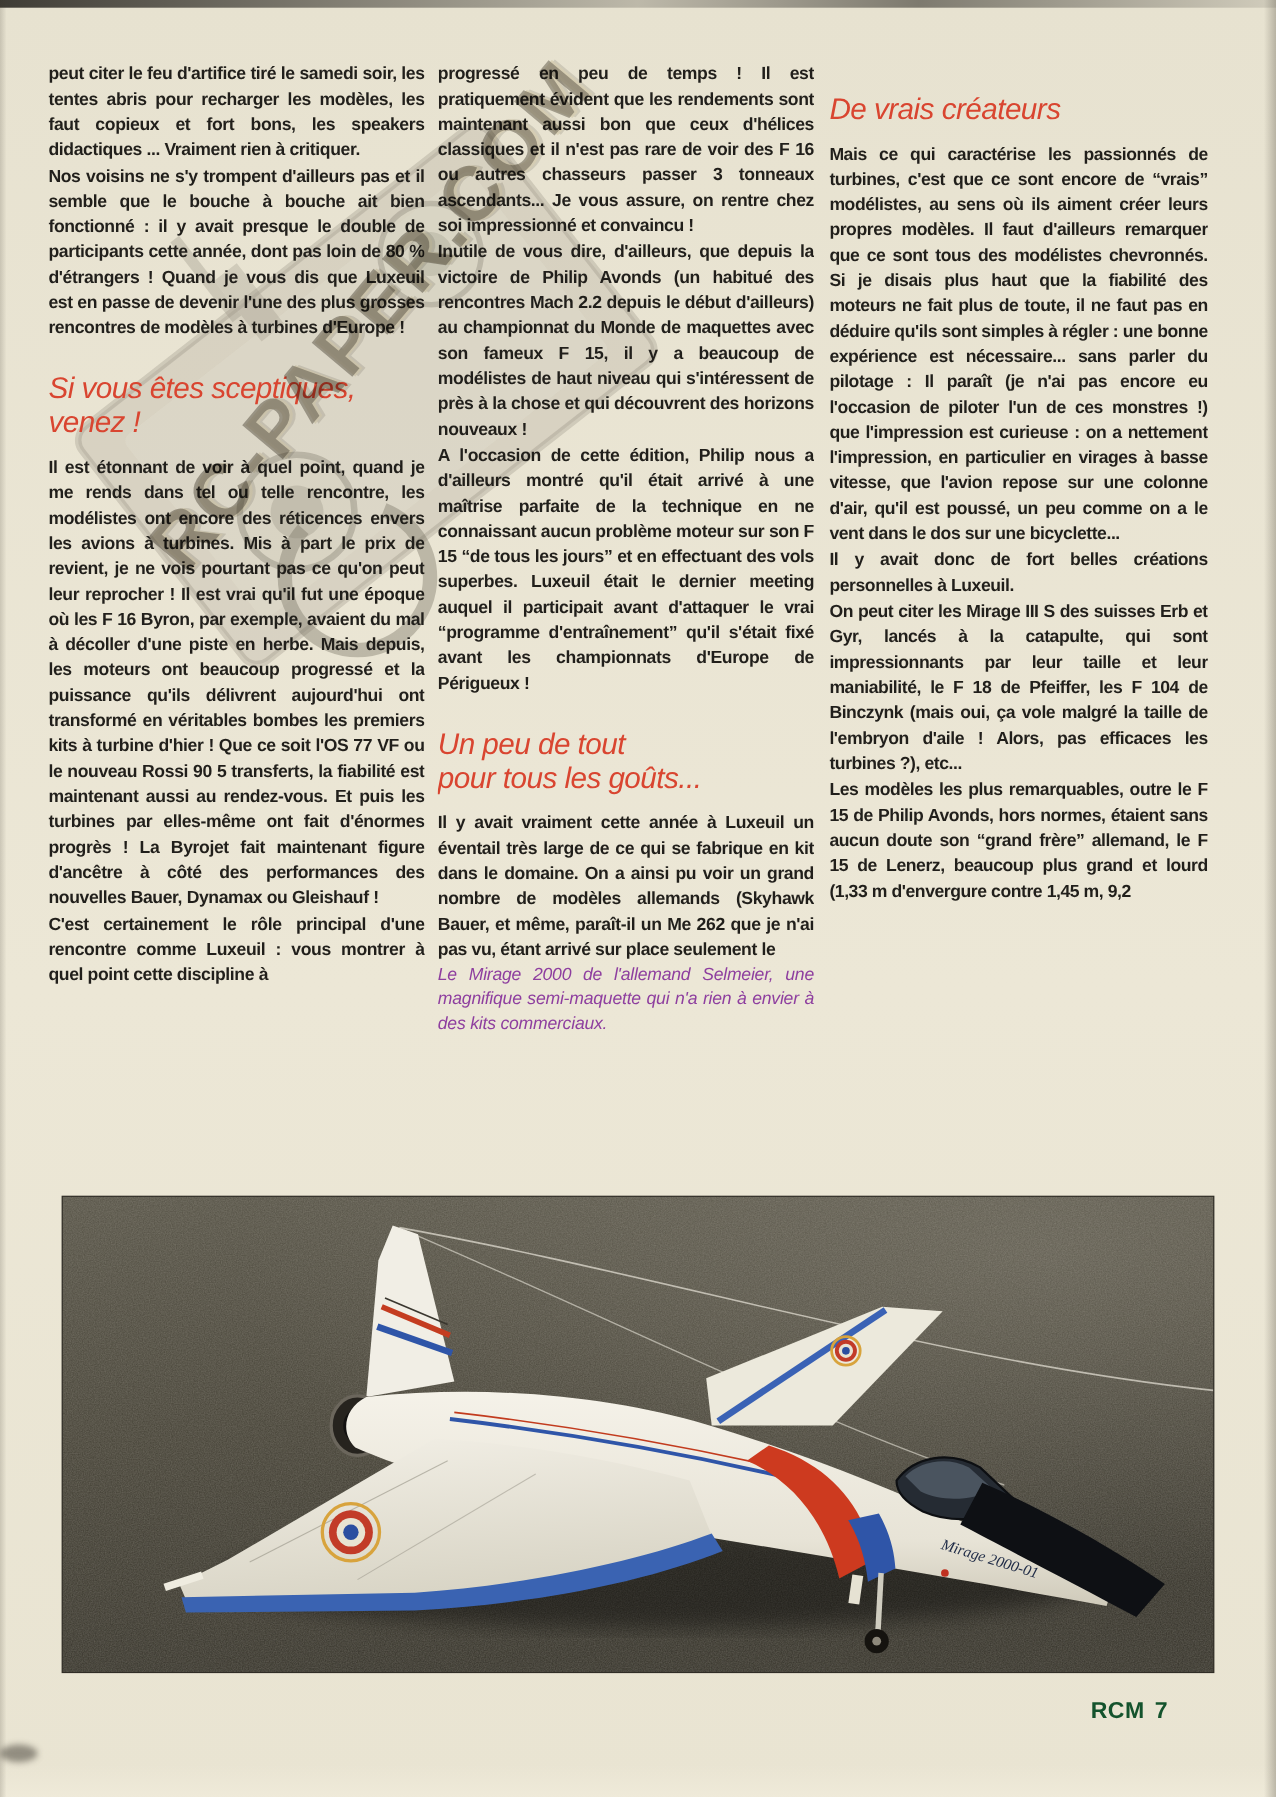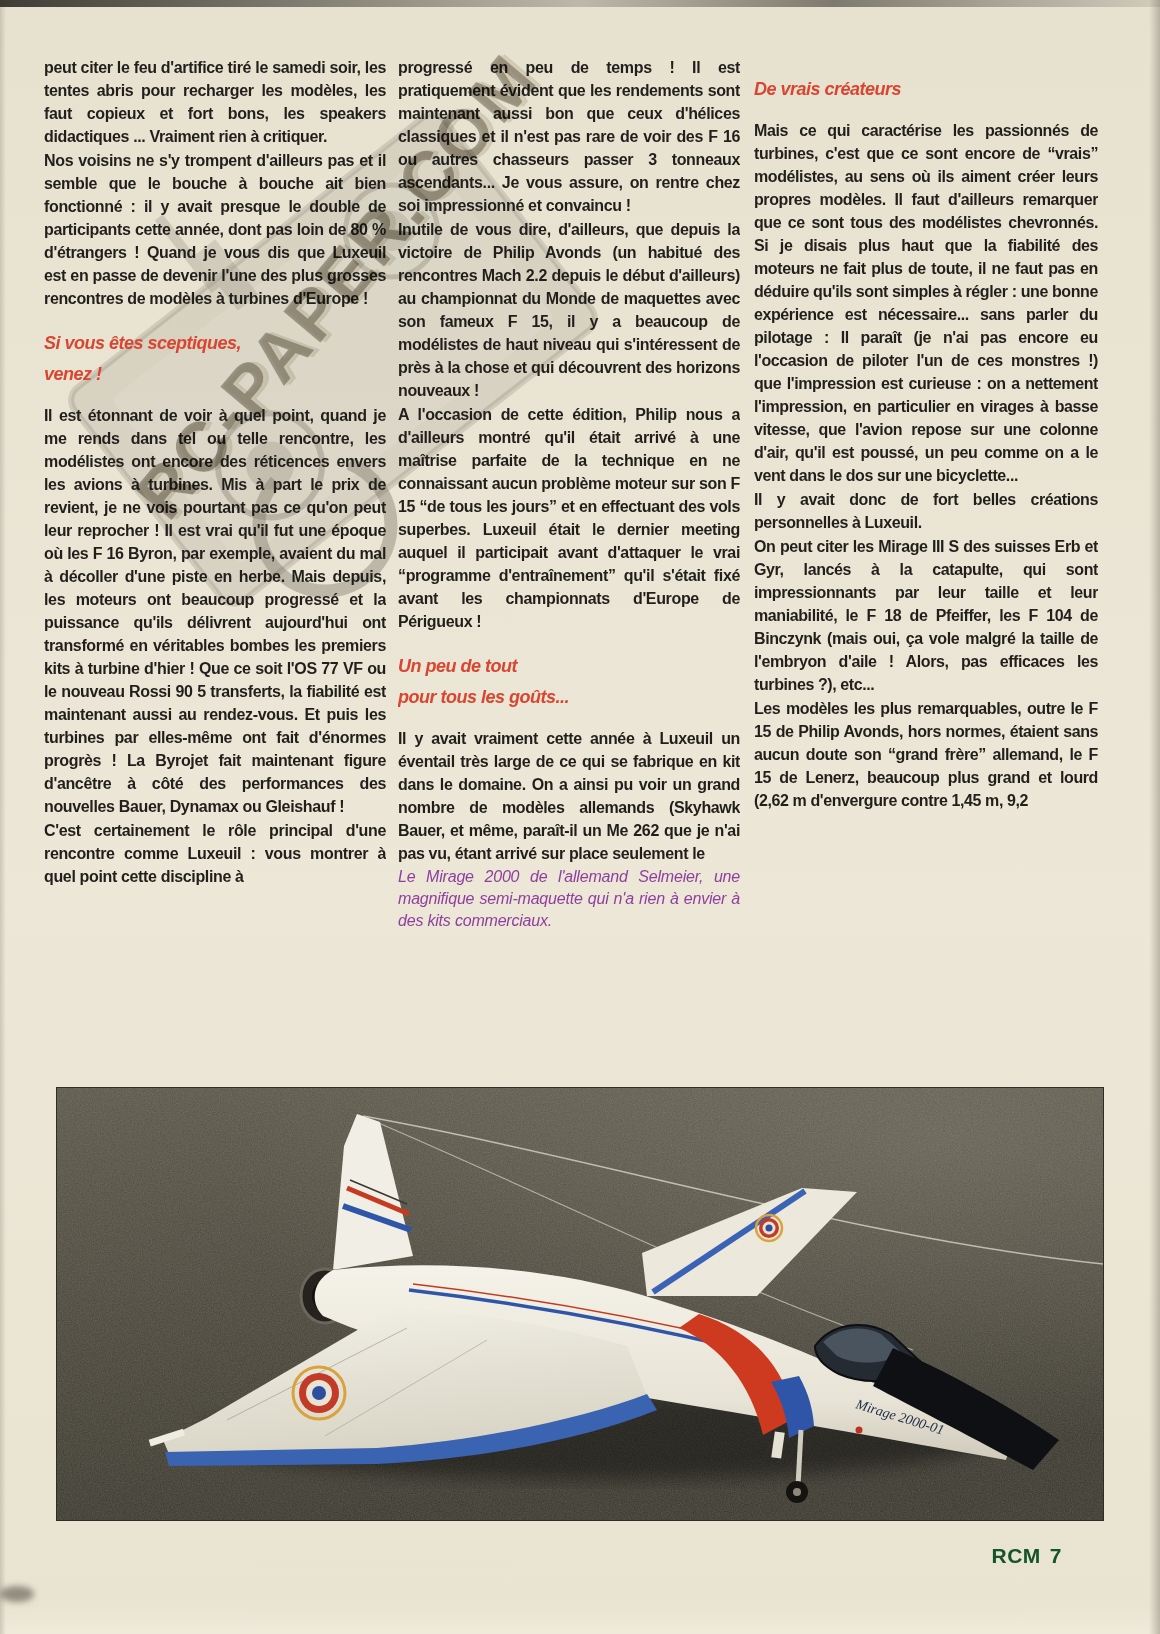--- a/index.html
+++ b/index.html
@@ -13,22 +13,22 @@
     font-size:16px;font-weight:700;line-height:23px;
     letter-spacing:-0.35px;color:#211f1b;text-align:justify;
     hyphens:auto;-webkit-hyphens:auto;
     height:1034px;overflow:hidden;z-index:2;
   }
   .col p{margin:0 0 1px 0;}
   .col-1{left:44px;width:342px;}
   .col-2{left:398px;width:342px;}
   .col-3{left:754px;width:344px;letter-spacing:-0.4px;}
   h2.sec{
-    font-size:18px;line-height:31px;font-style:italic;font-weight:700;
-    color:#d94530;margin:18px 0 14px 0;white-space:pre-line;letter-spacing:-0.5px;
+    font-size:27px;line-height:31px;font-style:italic;font-weight:400;
+    color:#d94530;margin:28px 0 14px 0;white-space:pre-line;letter-spacing:-0.5px;
   }
   .caption{
     margin-top:14px;
     font-size:16px;line-height:22px;font-style:italic;font-weight:400;
     color:#8e3f9f;text-align:justify;letter-spacing:-0.2px;
   }
   .photo{
     position:absolute;left:57px;top:1088px;width:1046px;height:432px;
     z-index:5;box-shadow:0 0 0 1px #302d26;
   }
@@ -92,21 +92,21 @@
 pour tous les goûts...</h2>
   <p>Il y avait vraiment cette année à Luxeuil un éventail très large de ce qui se fabrique en kit dans le domaine. On a ainsi pu voir un grand nombre de modèles allemands (Skyhawk Bauer, et même, paraît-il un Me 262 que je n'ai pas vu, étant arrivé sur place seulement le</p>
   <p class="caption">Le Mirage 2000 de l'allemand Selmeier, une magnifique semi-maquette qui n'a rien à envier à des kits commerciaux.</p>
 </div>
 
 <div class="col col-3">
   <h2 class="sec">De vrais créateurs</h2>
   <p>Mais ce qui caractérise les passionnés de turbines, c'est que ce sont encore de “vrais” modélistes, au sens où ils aiment créer leurs propres modèles. Il faut d'ailleurs remarquer que ce sont tous des modélistes chevronnés. Si je disais plus haut que la fiabilité des moteurs ne fait plus de toute, il ne faut pas en déduire qu'ils sont simples à régler : une bonne expérience est nécessaire... sans parler du pilotage : Il paraît (je n'ai pas encore eu l'occasion de piloter l'un de ces monstres !) que l'impression est curieuse : on a nettement l'impression, en particulier en virages à basse vitesse, que l'avion repose sur une colonne d'air, qu'il est poussé, un peu comme on a le vent dans le dos sur une bicyclette...</p>
   <p>Il y avait donc de fort belles créations personnelles à Luxeuil.</p>
   <p>On peut citer les Mirage III S des suisses Erb et Gyr, lancés à la catapulte, qui sont impressionnants par leur taille et leur maniabilité, le F 18 de Pfeiffer, les F 104 de Binczynk (mais oui, ça vole malgré la taille de l'embryon d'aile ! Alors, pas efficaces les turbines ?), etc...</p>
-  <p>Les modèles les plus remarquables, outre le F 15 de Philip Avonds, hors normes, étaient sans aucun doute son “grand frère” allemand, le  F 15 de Lenerz, beaucoup plus grand et lourd (2,62 m d'envergure contre 1,45 m, 9,2</p>
+  <p>Les modèles les plus remarquables, outre le F 15 de Philip Avonds, hors normes, étaient sans aucun doute son “grand frère” allemand, le  F 15 de Lenerz, beaucoup plus grand et lourd (1,33 m d'envergure contre 1,45 m, 9,2</p>
 </div>
 
 <div class="watermark">RC-PAPER.COM</div>
 
 <div class="photo">
 <svg width="1046" height="432" viewBox="0 0 1046 432">
   <defs>
     <linearGradient id="asph" x1="0" y1="0" x2="0.25" y2="1">
       <stop offset="0" stop-color="#5a564a"></stop>
       <stop offset="0.5" stop-color="#474338"></stop>

